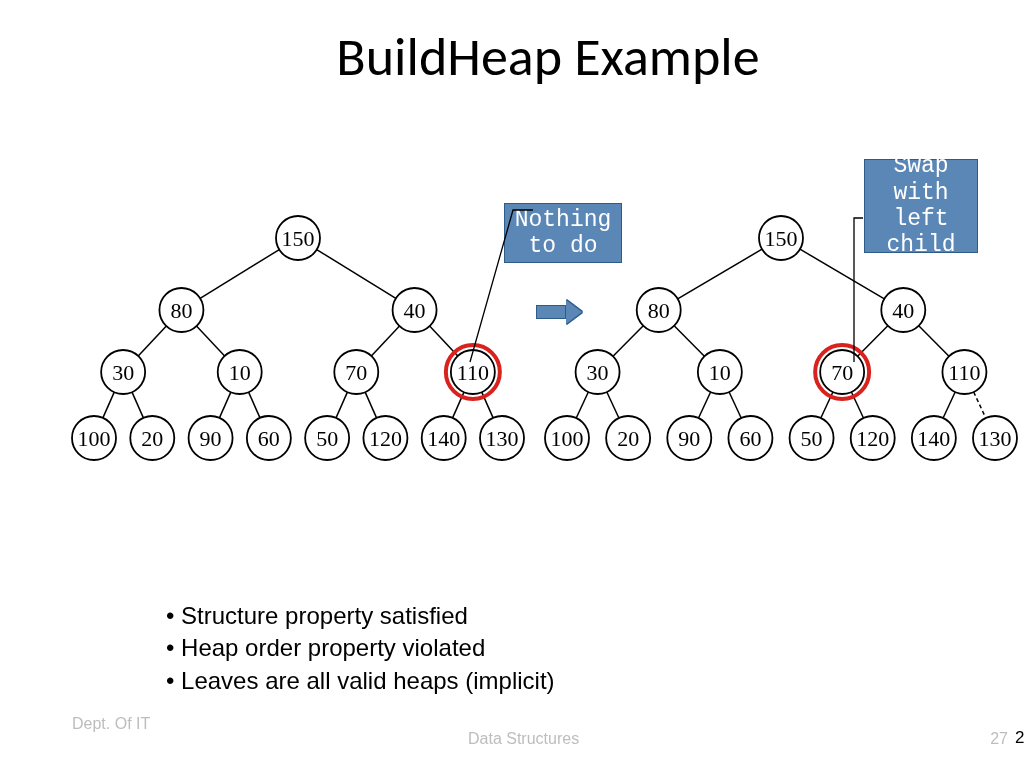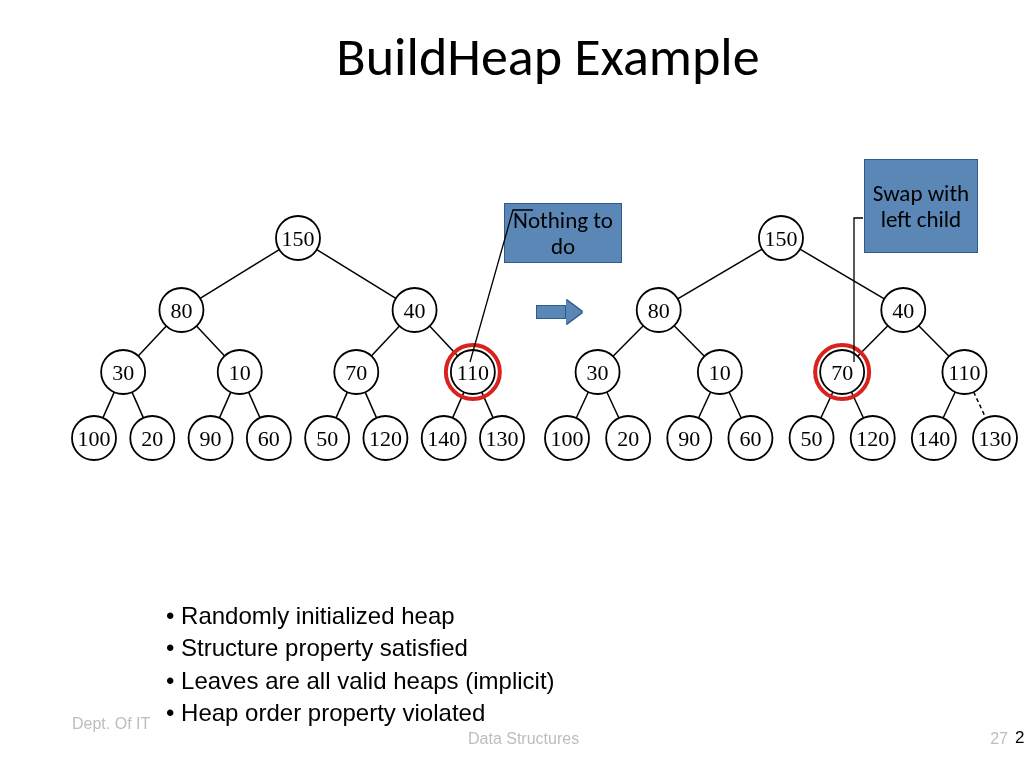--- a/index.html
+++ b/index.html
@@ -17,23 +17,24 @@
     font-size: 54px; font-weight: 500;
   }
   .callout {
     position: absolute;
     background: #5A87B6;
     border: 1px solid #2E5C8A;
     display: flex; align-items: center; justify-content: center;
     text-align: center;
     font-size: 23px;
     line-height: 1.15;
-    color: #000000;
+    color: #ffffff;
     padding: 6px;
     box-sizing: border-box;
+    font-family: Liberation Mono, monospace;
   }
   .arrow {
     position: absolute;
     width: 46px; height: 4px;
     display: flex; align-items: center;
   }
   .arrow .shaft {
     width: 30px; height: 12px; background: #5A87B6; border: 1px solid #2E5C8A;
   }
   .arrow .head {
@@ -244,24 +245,23 @@
         <text x="454" y="228">130</text>
       </g>
     </svg>
 
   <svg style="position:absolute;left:0;top:0;pointer-events:none;" width="1024" height="768">
     <path class="pointer-line" d="M 497 210 L 477 210 L 434 362"></path>
     <path class="pointer-line" d="M 827 218 L 818 218 L 818 362"></path>
   </svg>
 
   <div class="bullets">
-    <div>Randomly initialized heap</div>
     <div>Structure property satisfied</div>
+    <div>Heap order property violated</div>
     <div>Leaves are all valid heaps (implicit)</div>
-    <div>Heap order property violated</div>
   </div>
 
   <div class="footer">
     <span class="dept">Dept. Of  IT</span>
     <span class="mid">Data Structures</span>
     <span class="pg-grey">27</span>
   </div>
   <span class="page-num-dark">27</span>
 
 </div>

